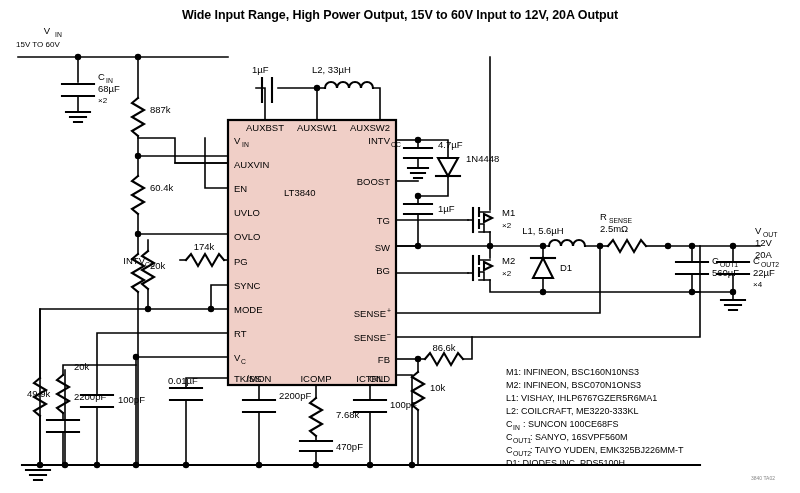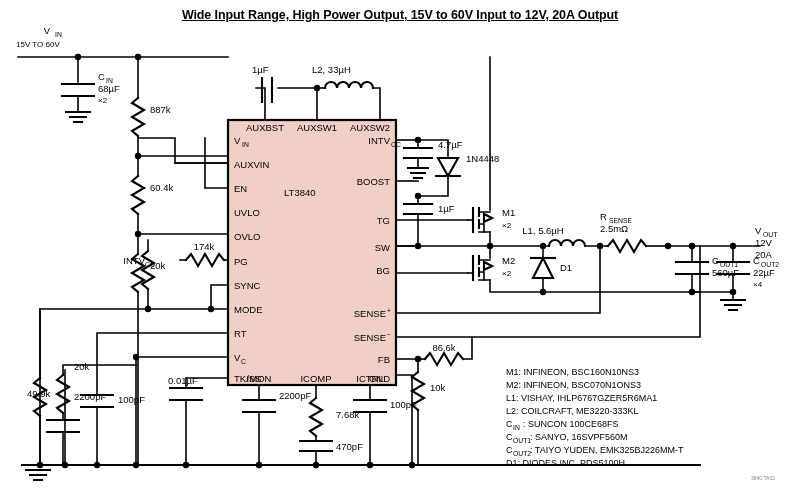--- a/index.html
+++ b/index.html
@@ -1,20 +1,20 @@
 <!DOCTYPE html>
 <html><head>
 <meta charset="utf-8">
 <style>
   html,body{margin:0;padding:0;background:#ffffff;}
   body{width:800px;height:493px;overflow:hidden;
        font-family:"Liberation Sans", sans-serif;color:#000;}
   #sheet{position:relative;width:800px;height:493px;}
   .title{position:absolute;left:0;top:8px;width:800px;text-align:center;
-         font-size:12.5px;font-weight:bold;letter-spacing:-0.1px;text-decoration:underline;}
+         font-size:12.5px;font-weight:bold;letter-spacing:-0.1px;}
   svg{position:absolute;left:0;top:0;}
   text{font-family:"Liberation Sans", sans-serif;fill:#000;}
   .lbl{font-size:9.5px;}
   .lbl-sm{font-size:8px;}
   .pin{font-size:9.5px;}
   .sub{font-size:6.8px;}
   .bom{font-size:9px;}
   .code{font-size:5px;fill:#8a8a8a;}
   .ic-name{font-size:9.5px;}
   .w{stroke:#000;stroke-width:1.6;fill:none;stroke-linecap:square;}

